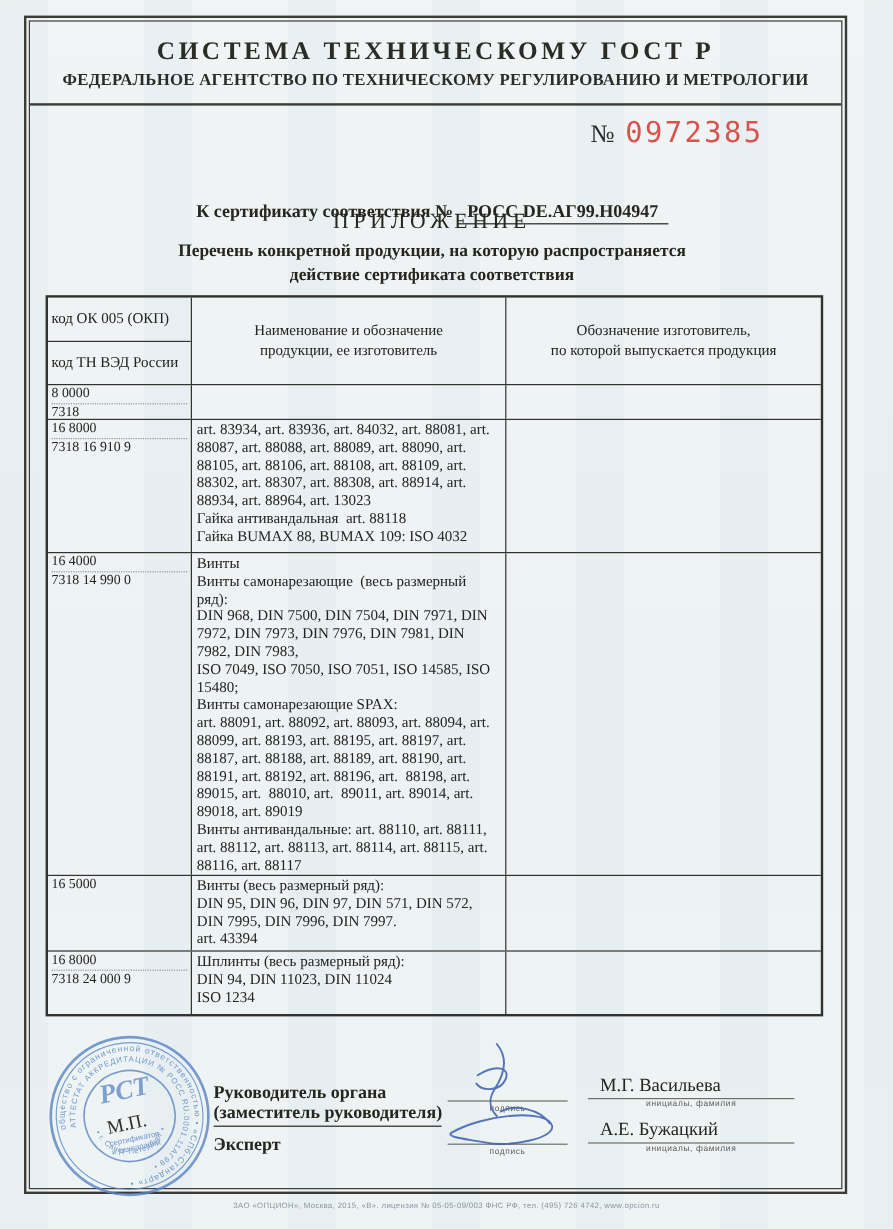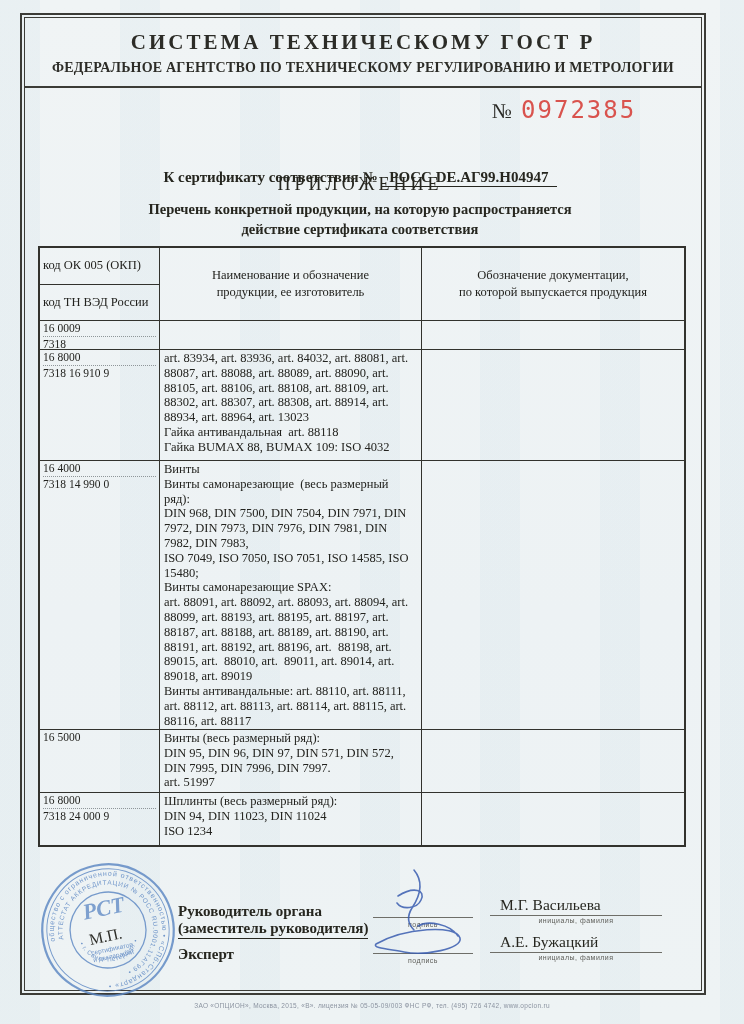--- a/index.html
+++ b/index.html
@@ -109,28 +109,28 @@
     <div class="trow thead-row">
       <div class="tcell thead-c1">
         <div class="half top">код ОК 005 (ОКП)</div>
         <div class="half">код ТН ВЭД России</div>
       </div>
       <div class="tcell thead-center">
           <div>Наименование и обозначение</div>
           <div>продукции, ее изготовитель</div>
         </div>
       <div class="tcell thead-center">
-          <div>Обозначение документации,</div>
+          <div>Обозначение изготовитель,</div>
           <div>по которой выпускается продукция</div>
         </div>
     </div>
 
     <div class="trow r1">
       <div class="tcell codes">
-          <div>16 0009</div>
+          <div>8 0000</div>
           <div>7318</div>
         </div>
       <div class="tcell names"></div>
       <div class="tcell names"></div>
     </div>
 
     <div class="trow r2">
       <div class="tcell codes">
           <div>16 8000</div>
           <div>7318 16 910 9</div>
@@ -145,21 +145,21 @@
           <div>7318 14 990 0</div>
         </div>
       <div class="tcell names"><div>Винты</div><div>Винты самонарезающие  (весь размерный</div><div>ряд):</div><div>DIN 968, DIN 7500, DIN 7504, DIN 7971, DIN</div><div>7972, DIN 7973, DIN 7976, DIN 7981, DIN</div><div>7982, DIN 7983,</div><div>ISO 7049, ISO 7050, ISO 7051, ISO 14585, ISO</div><div>15480;</div><div>Винты самонарезающие SPAX:</div><div>art. 88091, art. 88092, art. 88093, art. 88094, art.</div><div>88099, art. 88193, art. 88195, art. 88197, art.</div><div>88187, art. 88188, art. 88189, art. 88190, art.</div><div>88191, art. 88192, art. 88196, art.  88198, art.</div><div>89015, art.  88010, art.  89011, art. 89014, art.</div><div>89018, art. 89019</div><div>Винты антивандальные: art. 88110, art. 88111,</div><div>art. 88112, art. 88113, art. 88114, art. 88115, art.</div><div>88116, art. 88117</div></div>
       <div class="tcell names"></div>
     </div>
 
     <div class="trow r4">
       <div class="tcell codes">
           <div>16 5000</div>
         </div>
-      <div class="tcell names"><div>Винты (весь размерный ряд):</div><div>DIN 95, DIN 96, DIN 97, DIN 571, DIN 572,</div><div>DIN 7995, DIN 7996, DIN 7997.</div><div>art. 51997</div></div>
+      <div class="tcell names"><div>Винты (весь размерный ряд):</div><div>DIN 95, DIN 96, DIN 97, DIN 571, DIN 572,</div><div>DIN 7995, DIN 7996, DIN 7997.</div><div>art. 43394</div></div>
       <div class="tcell names"></div>
     </div>
 
     <div class="trow r5">
       <div class="tcell codes">
           <div>16 8000</div>
           <div>7318 24 000 9</div>
         </div>
       <div class="tcell names"><div>Шплинты (весь размерный ряд):</div><div>DIN 94, DIN 11023, DIN 11024</div><div>ISO 1234</div></div>
       <div class="tcell names"></div>

